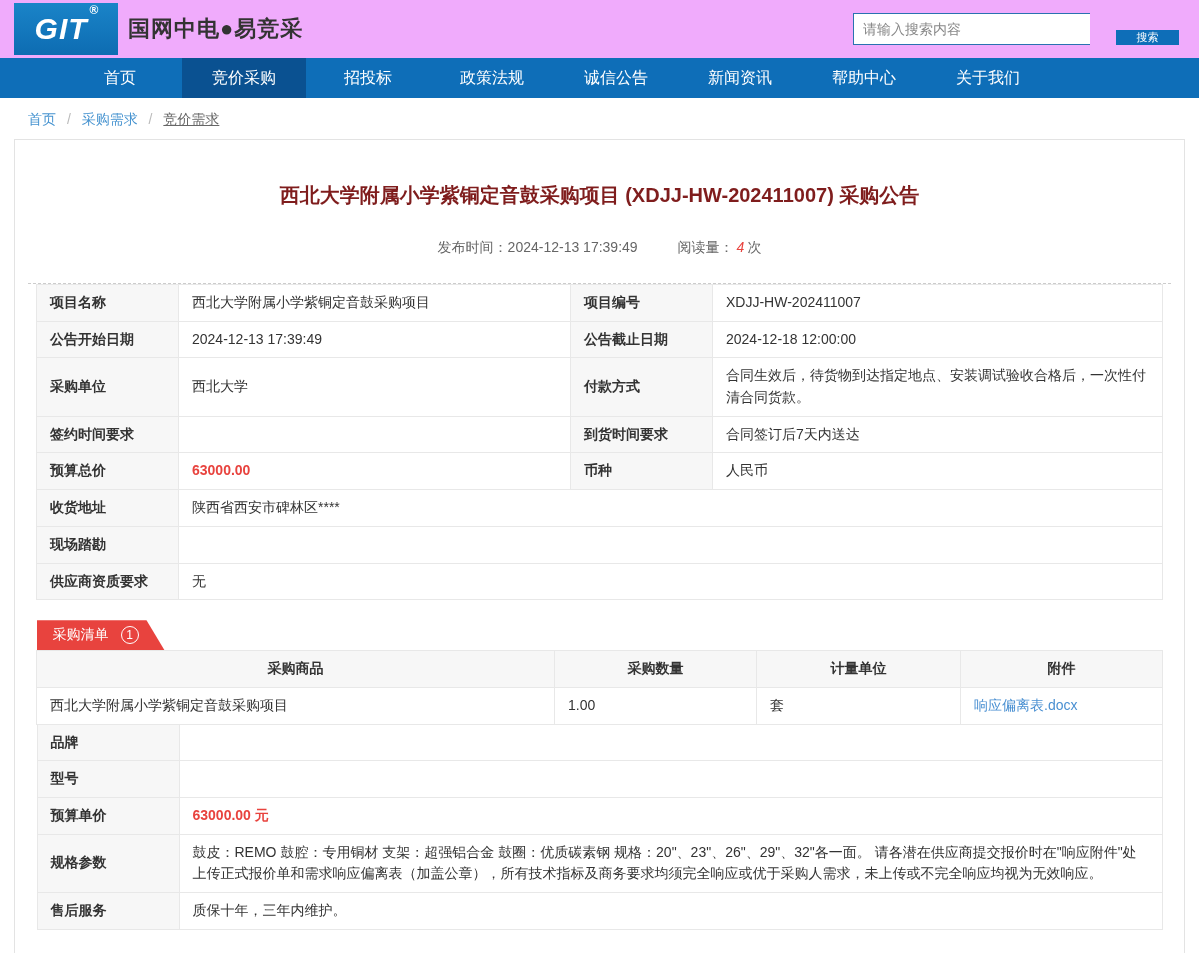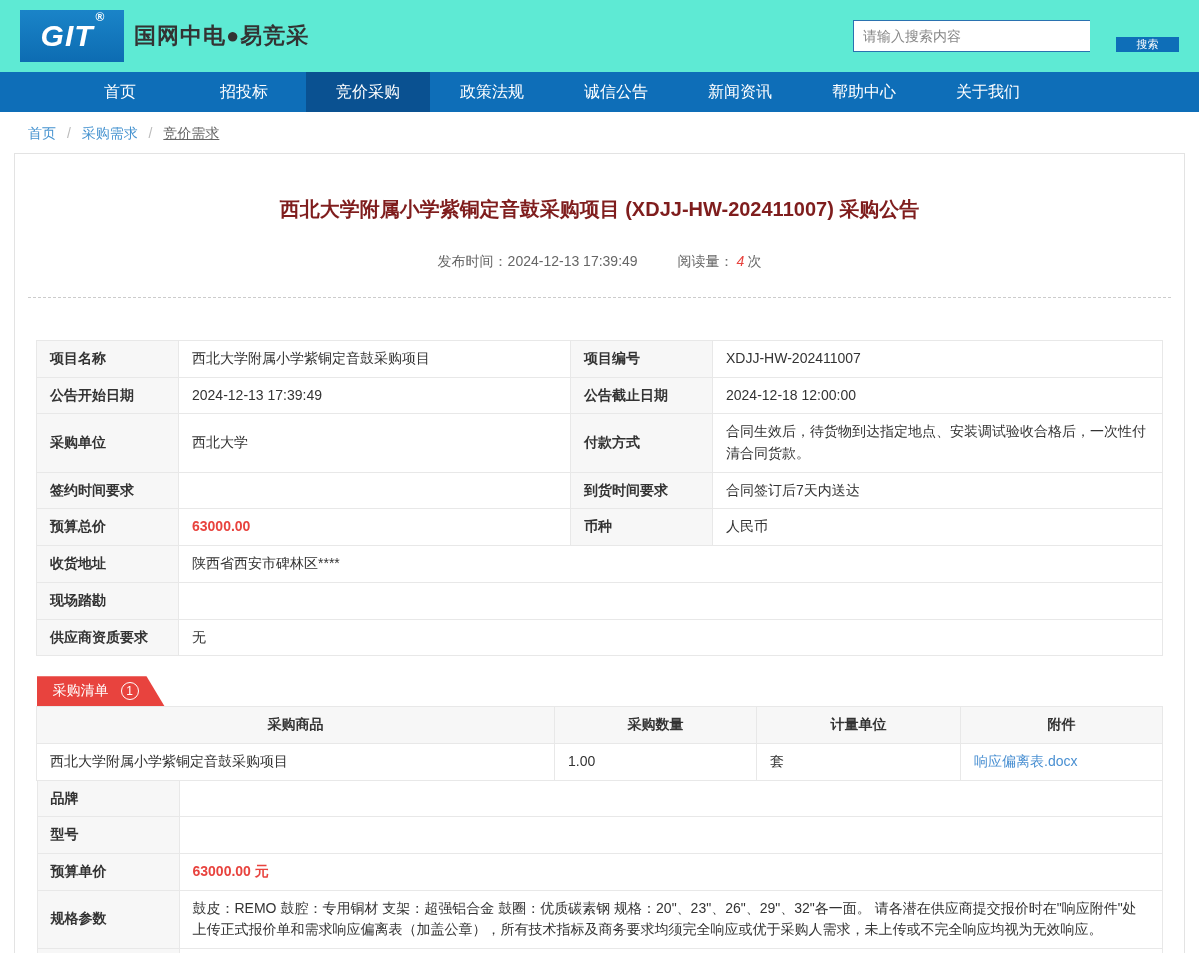--- a/index.html
+++ b/index.html
@@ -1,20 +1,20 @@
 <!DOCTYPE html>
 <html><head>
 <meta charset="utf-8">
 <style>
   * { margin:0; padding:0; box-sizing:border-box; }
   html,body { width:1199px; height:953px; overflow:hidden; background:#fff;
     font-family:"Liberation Sans","DejaVu Sans",sans-serif; color:#333; }
 
   
-  .header { height:72px; display:flex; align-items:center; padding:0 18px 0 20px; background:#5eead4; }
+  .header { height:58px; display:flex; align-items:center; padding:0 18px 0 14px; background:#f0abfc; }
   .logo-box { width:104px; height:52px; background:linear-gradient(180deg,#1a84c8 0%,#0d6cb2 100%);
     display:flex; align-items:center; justify-content:center; cursor:pointer; }
   .logo-text { color:#fff; font-size:30px; font-weight:bold; font-style:italic; letter-spacing:1px; }
   .logo-reg { color:#fff; font-size:12px; font-style:normal; vertical-align:top; position:relative; top:-9px; left:2px; }
   .brand { font-size:22px; font-weight:bold; color:#333; margin-left:10px; letter-spacing:1px; }
   .header-spacer { flex:1; }
   .search-wrap { display:flex; align-items:flex-end; height:32px; margin-right:2px;gap:26px; }
   .search-input { width:237px; height:32px; border:1px solid #2a72b0; border-right:none;
     padding:0 9px; font-size:14px; color:#333; outline:none; }
   .search-input::placeholder { color:#888; }
@@ -35,21 +35,21 @@
   
   .panel { margin:0 14px; border:1px solid #e3e3e3; background:#fff; min-height:900px; padding-bottom:30px; }
   .notice-title { text-align:center; padding-top:42px; font-size:20px; font-weight:bold; color:#7f1d1d; }
   .publish-row { text-align:center; margin-top:30px; font-size:14px; color:#666; }
   .publish-row .gap { display:inline-block; width:40px; }
   .views-count { color:#e8433e; font-style:italic; margin:0 3px; }
   .dashed-sep { border-bottom:1px dashed #ccc; margin:26px 13px 0 13px; }
 
   
   table { border-collapse:collapse; width:1126px; margin:0 auto; font-size:14px; table-layout:fixed; }
-  .tbl1 { margin-top:42px; }
+  .tbl1 { }
   td,th { border:1px solid #e8e8e8; padding:7px 13px; text-align:left; vertical-align:middle;
     word-break:break-all; line-height:1.55; }
   th.lbl, td.lbl { background:#f7f7f7; font-weight:bold; color:#333; width:142px; }
   .h35 td, .h35 th { height:35px; }
   .red { color:#e8433e; font-weight:bold; }
 
   
   .badge-row { width:1126px; margin:20px auto 0 auto; }
   .badge { display:inline-flex; align-items:center; height:30px; padding:0 26px 0 16px;
     background:#e8433e; color:#fff; font-size:14px;
@@ -72,22 +72,22 @@
   <div class="brand">国网中电●易竞采</div>
   <div class="header-spacer"></div>
   <div class="search-wrap">
     <input class="search-input" value="" placeholder="请输入搜索内容" style="">
     <button class="search-btn">搜索</button>
   </div>
 </div>
 
 <div class="nav">
   <div class="nav-item">首页</div>
+  <div class="nav-item active">竞价采购</div>
   <div class="nav-item">招投标</div>
-  <div class="nav-item active">竞价采购</div>
   <div class="nav-item">政策法规</div>
   <div class="nav-item">诚信公告</div>
   <div class="nav-item">新闻资讯</div>
   <div class="nav-item">帮助中心</div>
   <div class="nav-item">关于我们</div>
 </div>
 
 <div class="breadcrumb">
   <a>首页</a>
   <span class="sep">/</span>

